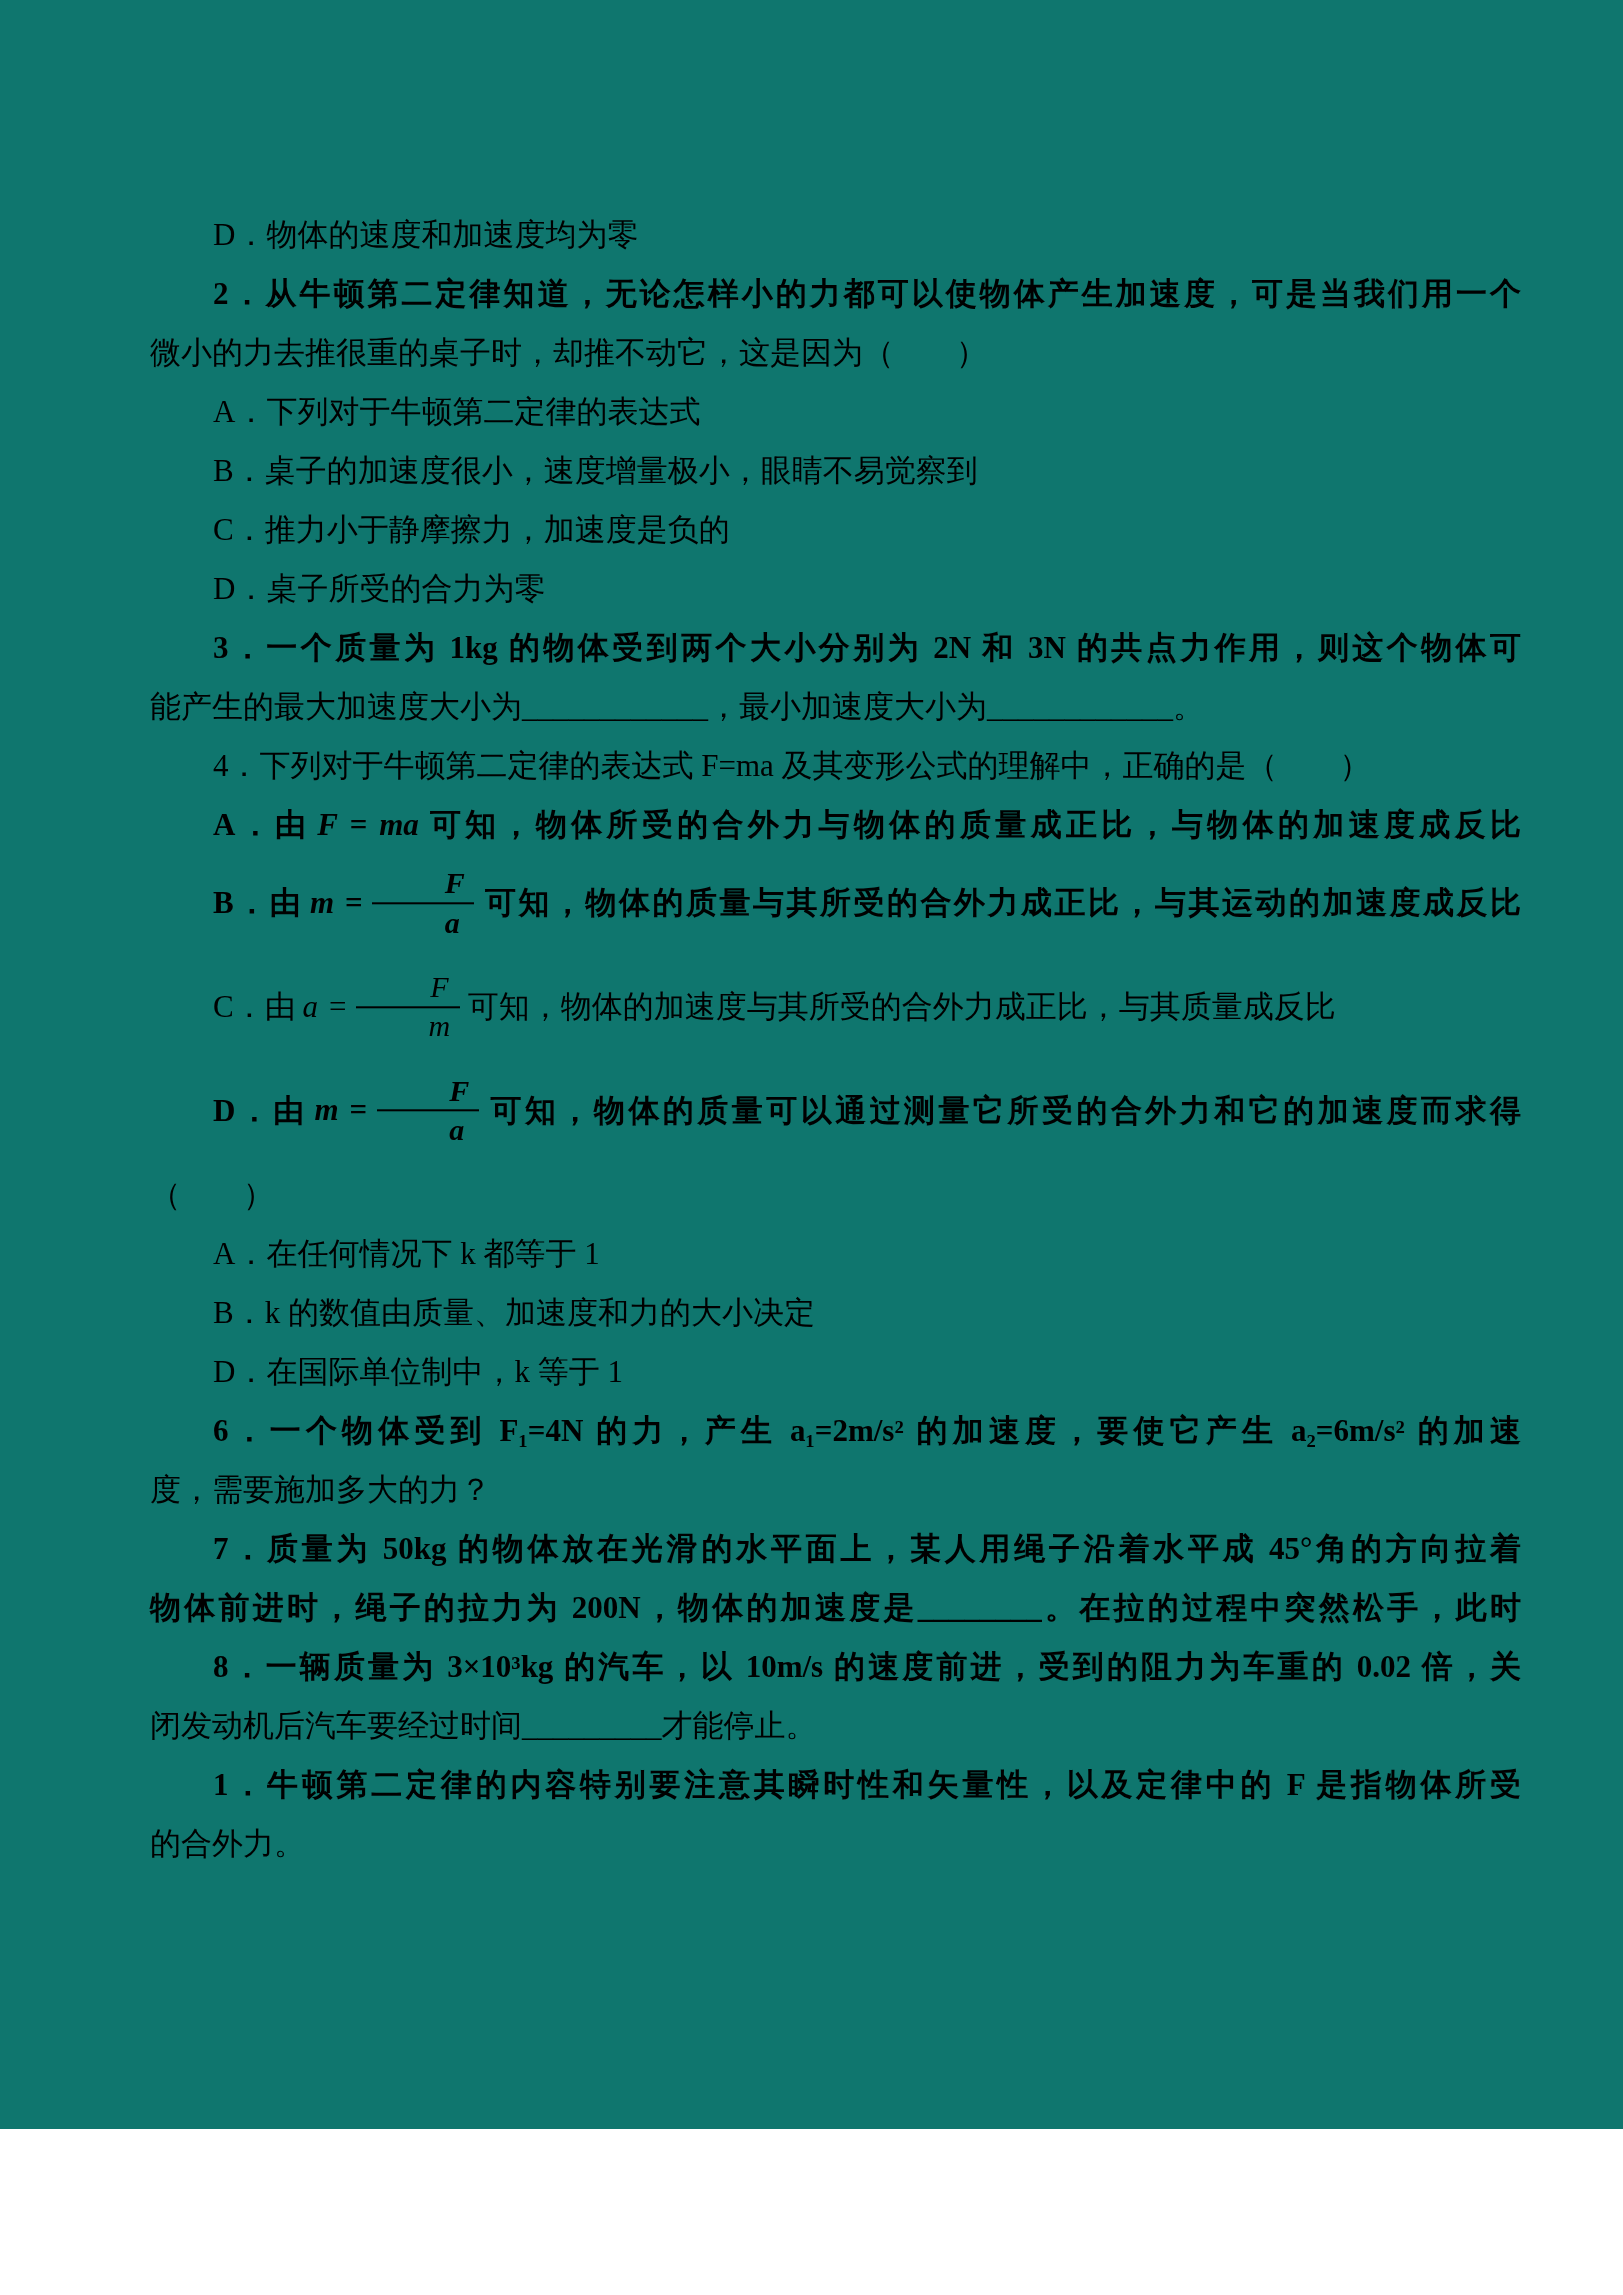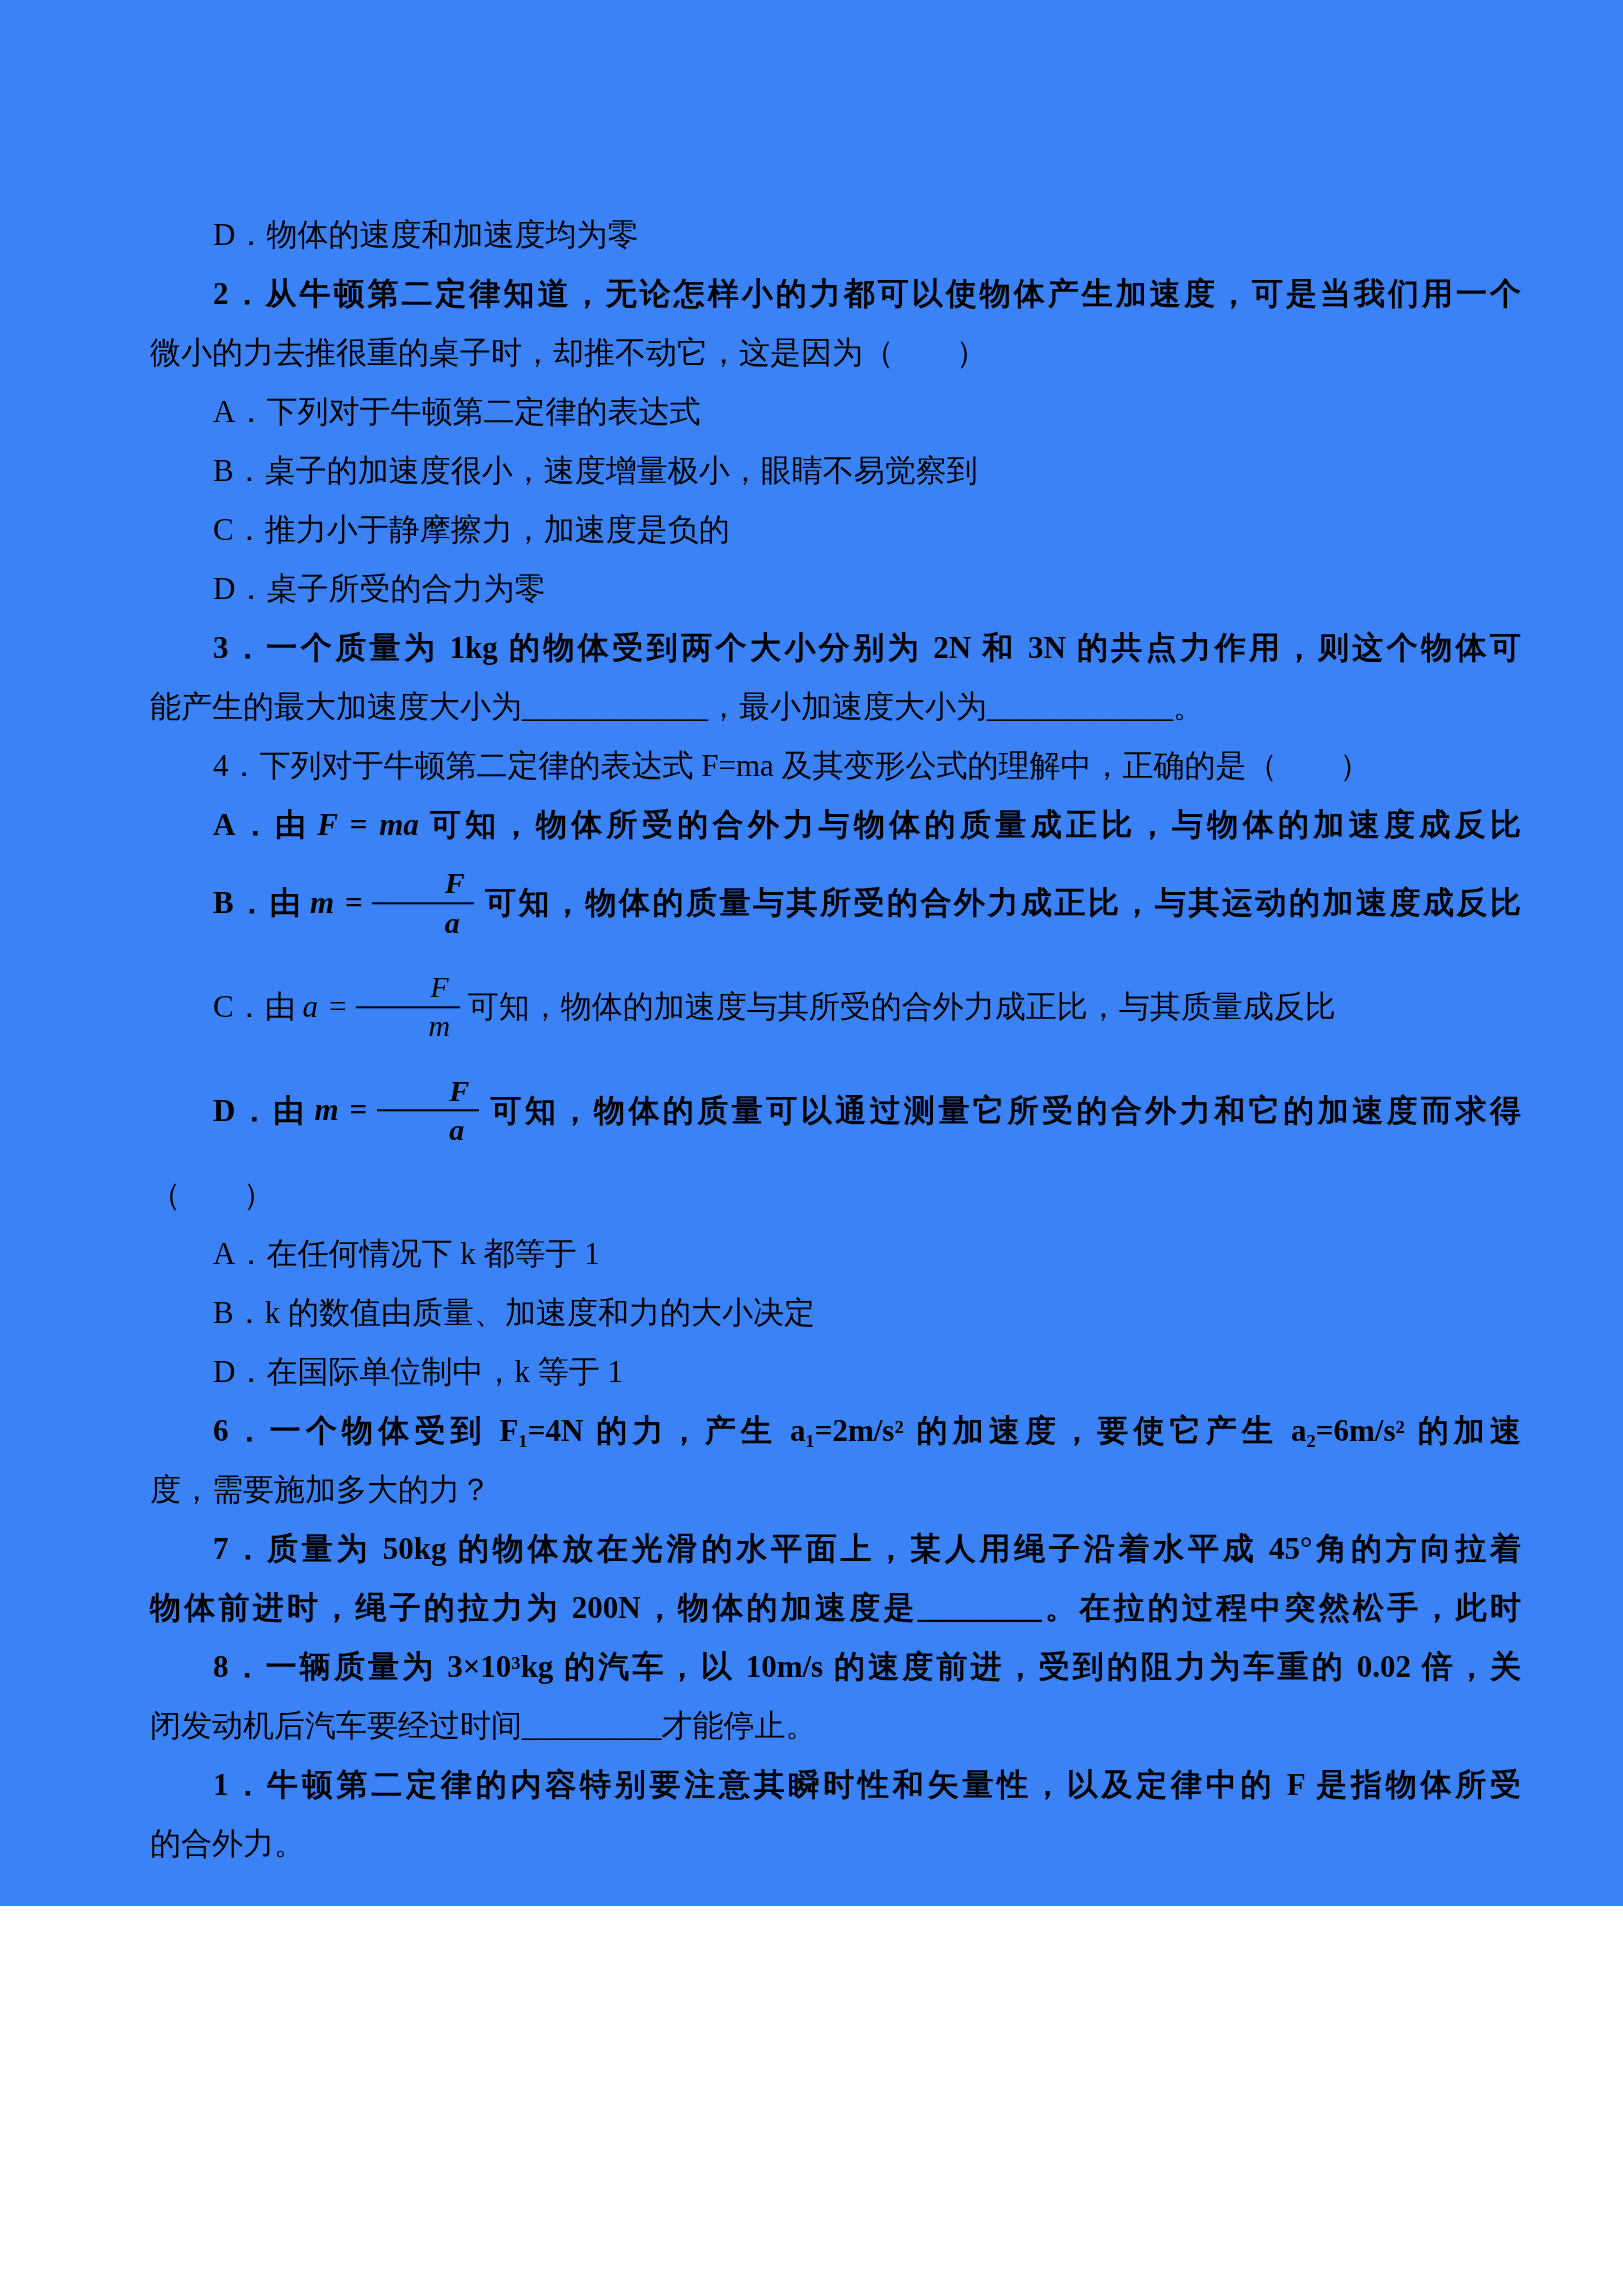--- a/index.html
+++ b/index.html
@@ -3,22 +3,22 @@
 <meta charset="utf-8">
 <style>
   html, body {
     margin: 0;
     padding: 0;
     background: #ffffff;
   }
   .page {
     position: relative;
     width: 1623px;
-    height: 1906px;
-    background: #3b82f6;
+    height: 2129px;
+    background: #0f766e;
     overflow: hidden;
     font-family: "Liberation Serif", "DejaVu Serif", serif;
     color: #000000;
   }
   .content {
     position: absolute;
     top: 205px;
     left: 150px;
     width: 1371px;
   }

